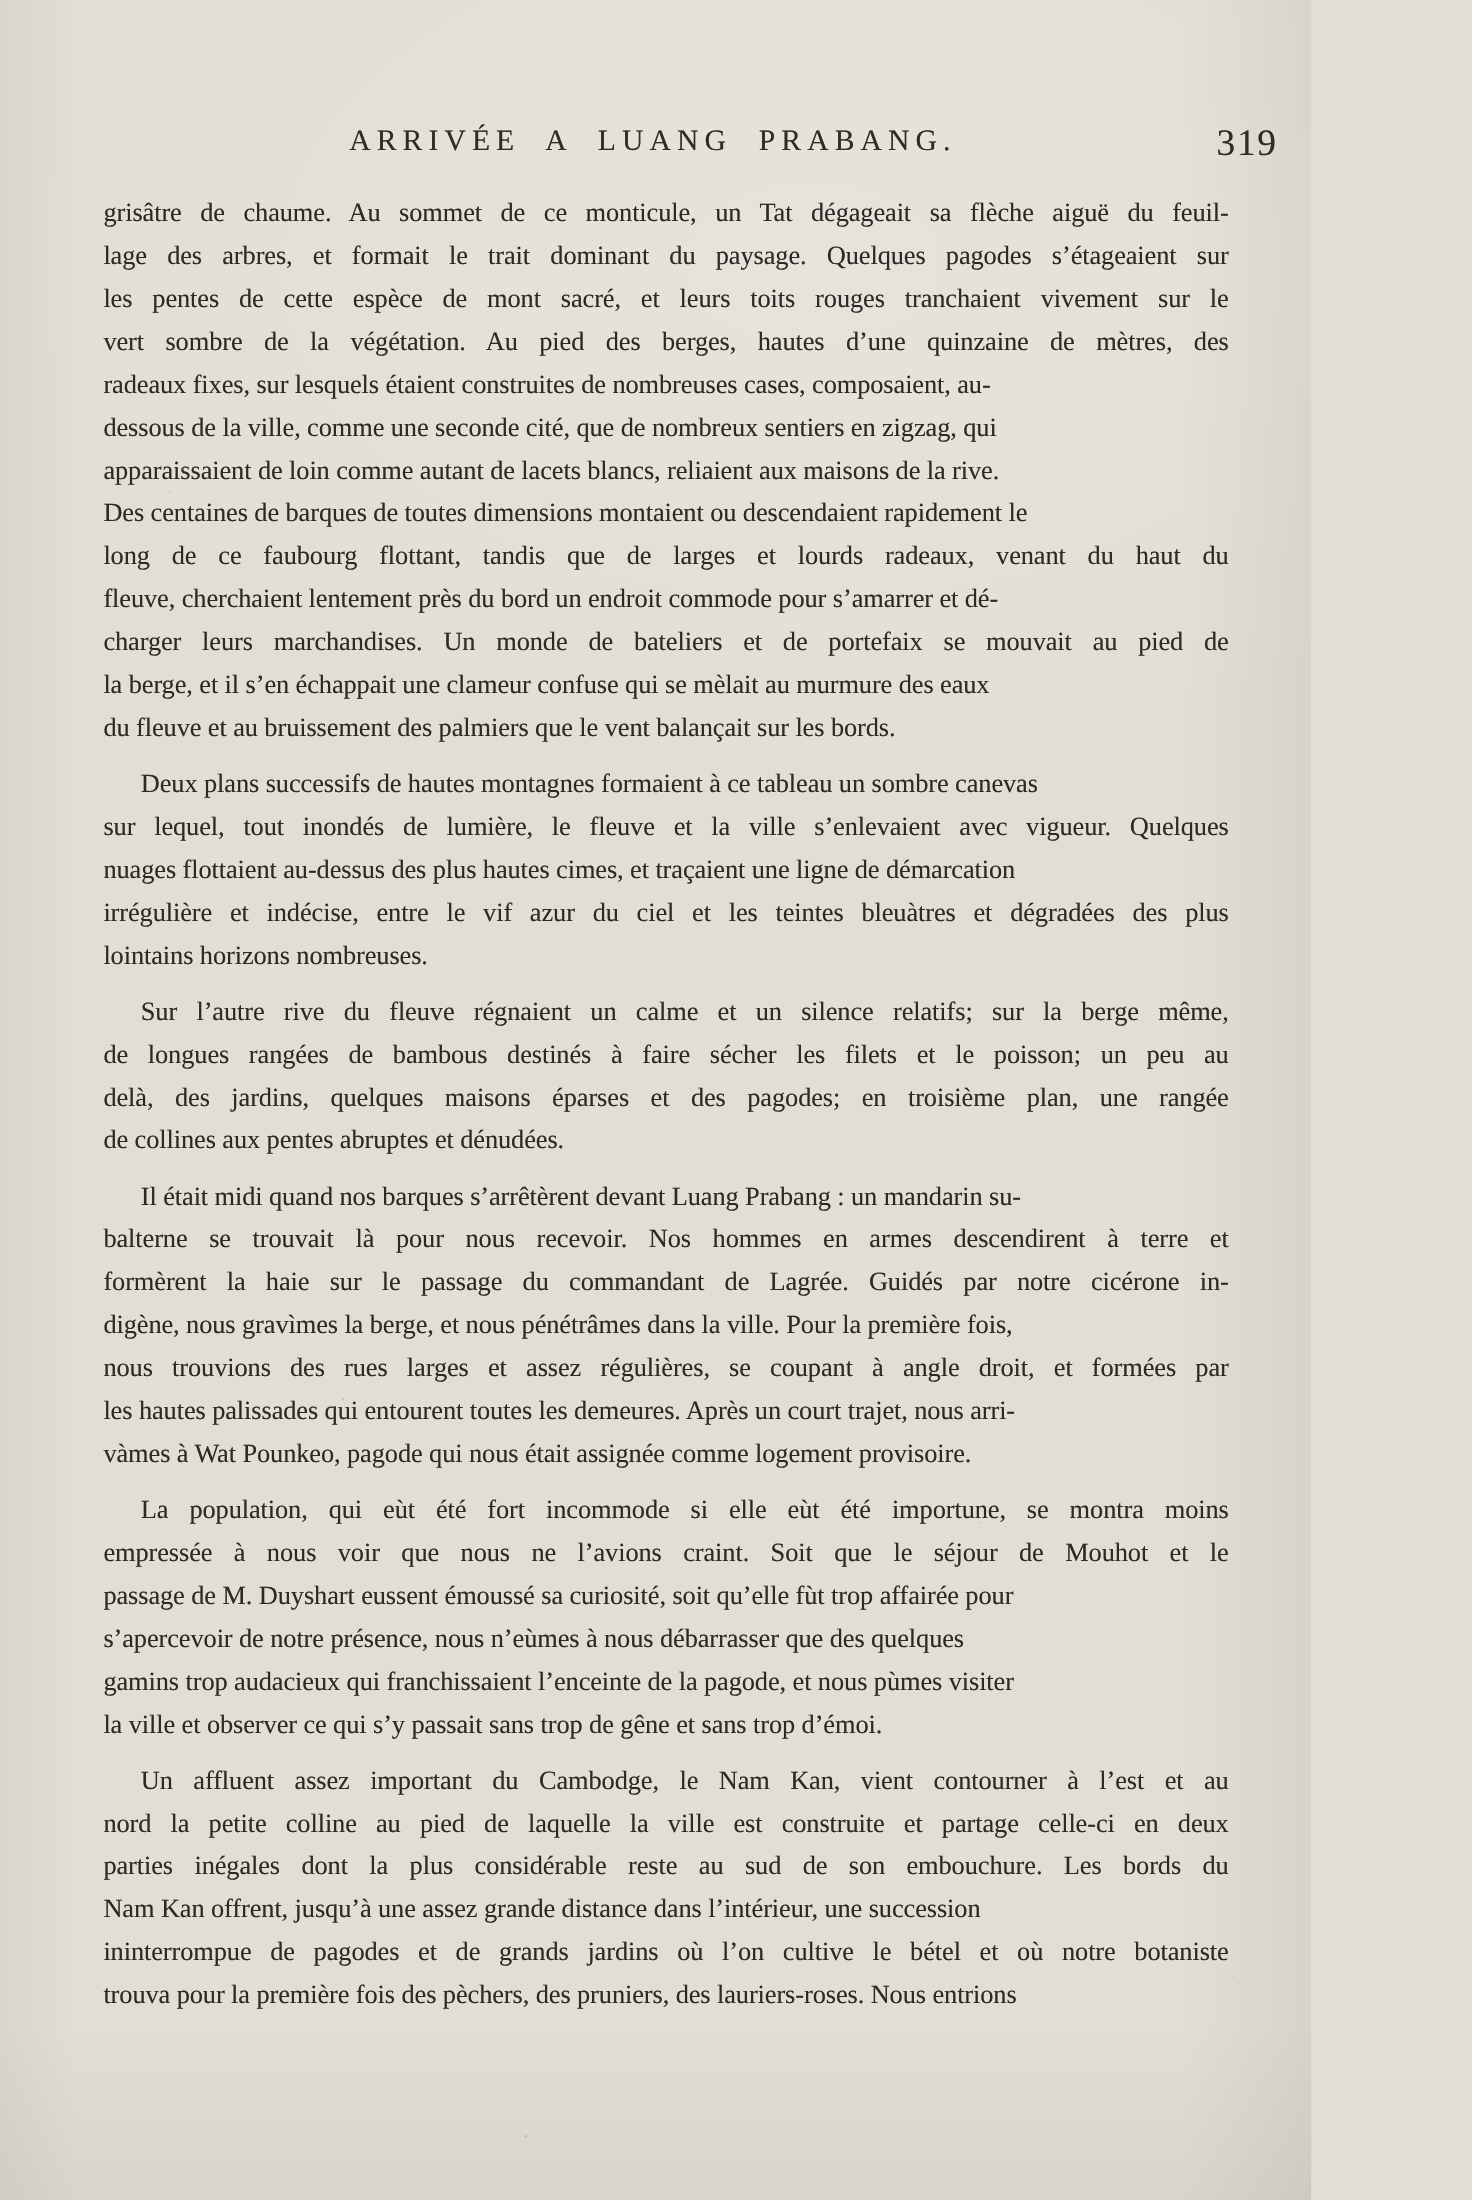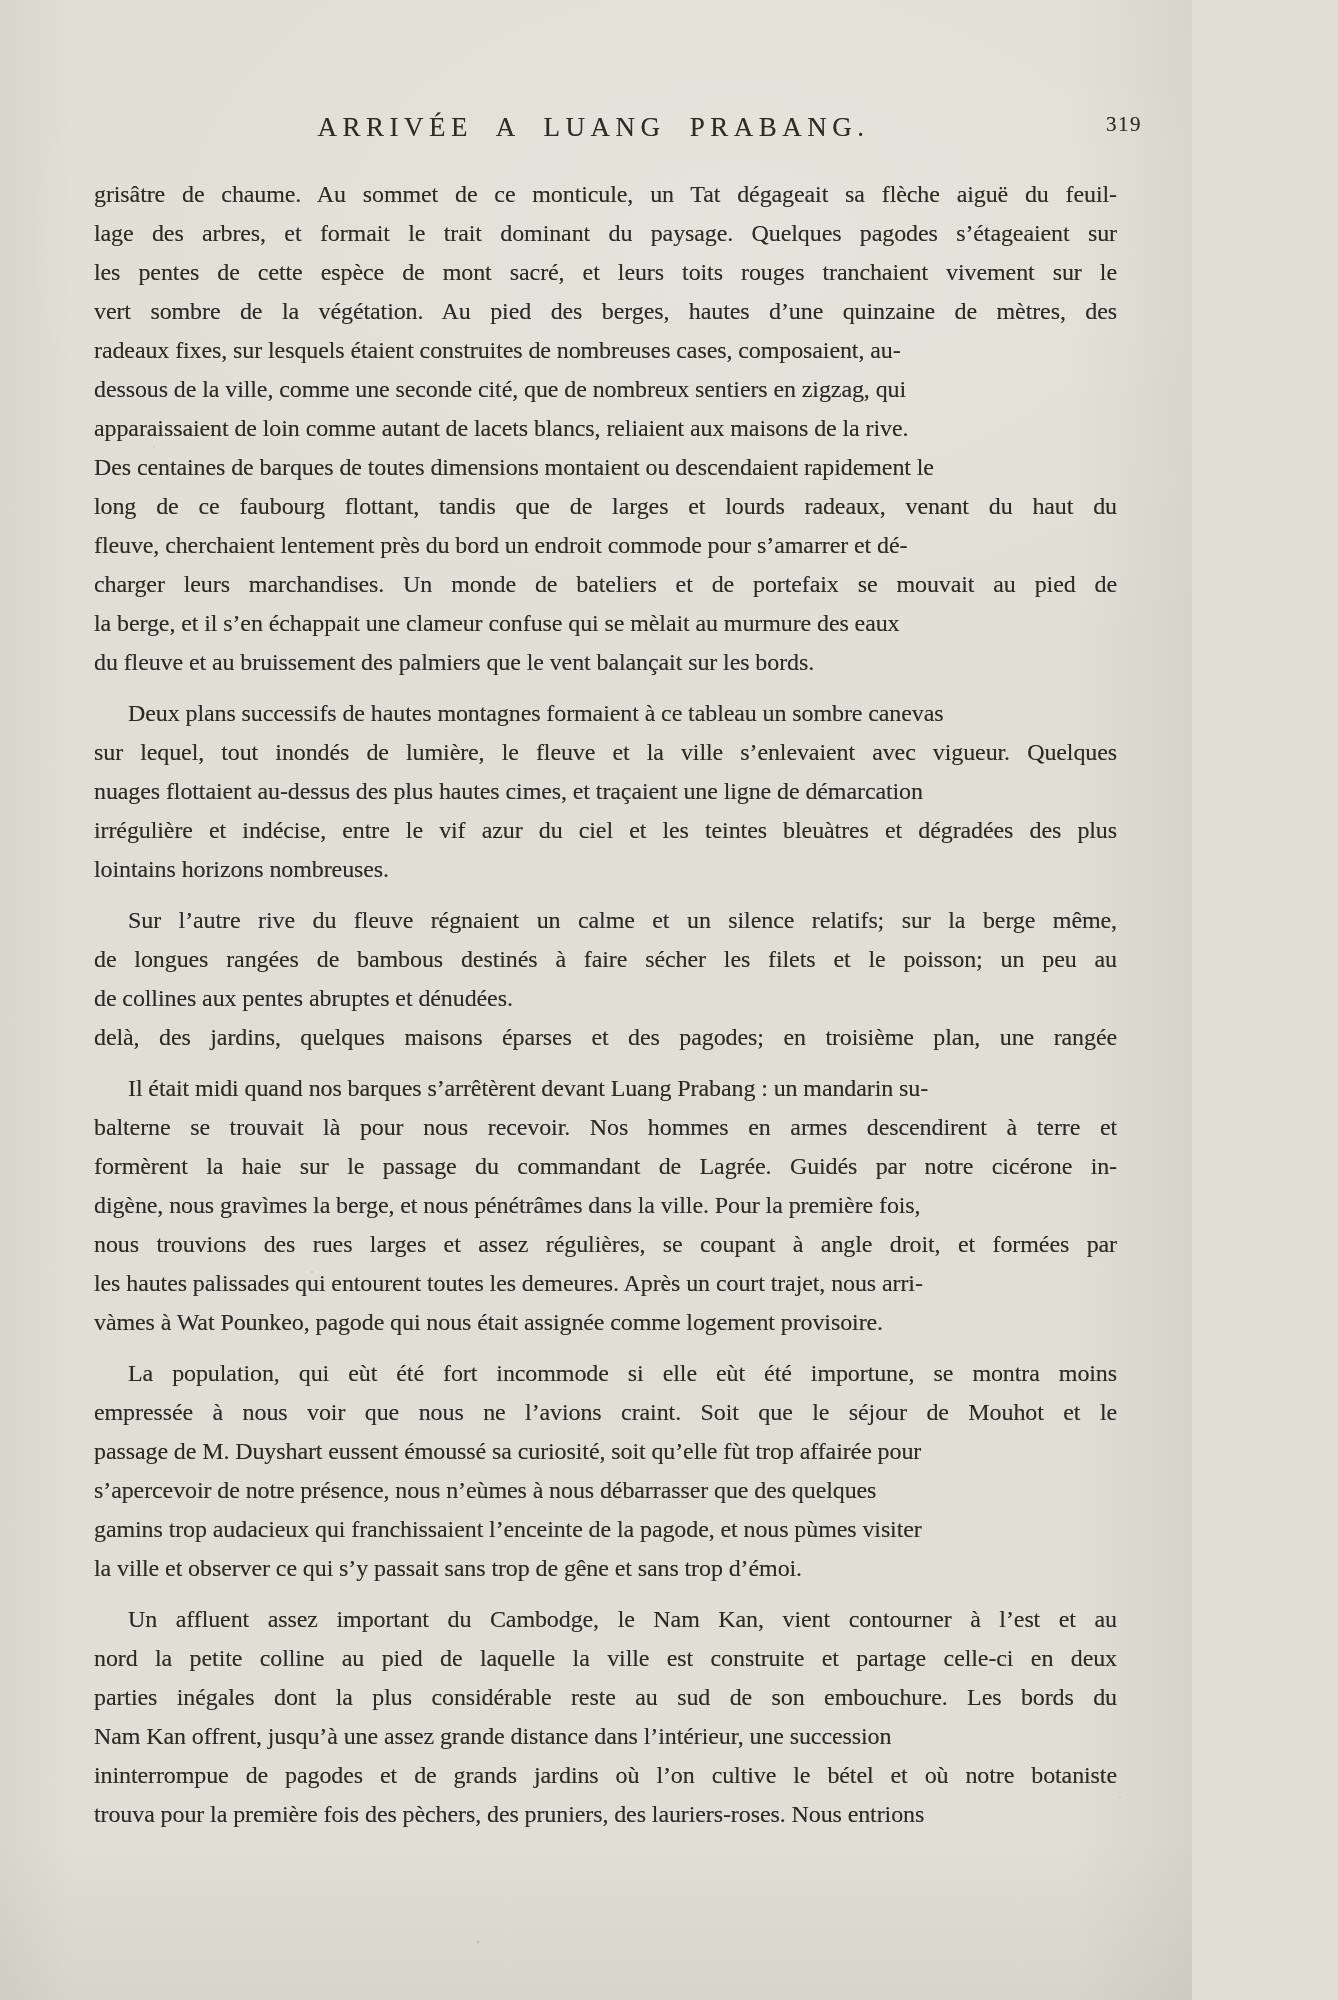--- a/index.html
+++ b/index.html
@@ -33,21 +33,21 @@
     font-size:27px;
     letter-spacing:5.5px;
     word-spacing:12px;
     white-space:nowrap;
     color:#2f2b26;
     text-shadow:0 0 .6px rgba(46,42,37,.45);
   }
   .pagenum{
     position:absolute;
     left:1106px; top:112px;
-    font-size:21px;
+    font-size:34px;
     letter-spacing:1.5px;
     color:#2f2b26;
     text-shadow:0 0 .6px rgba(46,42,37,.45);
   }
   .textblock{
     position:absolute;
     left:82px; top:163px; width:1023px;
     font-size:24px;
     line-height:39px;
     letter-spacing:-0.1px;
@@ -87,22 +87,22 @@
       <div class="paragraph">
         <div class="line indent"><span>Deux plans successifs de hautes montagnes formaient à ce tableau un sombre canevas</span></div>
         <div class="line" style="word-spacing: 11.24px;"><span>sur lequel, tout inondés de lumière, le fleuve et la ville s’enlevaient avec vigueur. Quelques</span></div>
         <div class="line"><span>nuages flottaient au-dessus des plus hautes cimes, et traçaient une ligne de démarcation</span></div>
         <div class="line" style="word-spacing: 10.2754px;"><span>irrégulière et indécise, entre le vif azur du ciel et les teintes bleuàtres et dégradées des plus</span></div>
         <div class="line last"><span>lointains horizons nombreuses.</span></div>
       </div>
       <div class="paragraph">
         <div class="line indent" style="word-spacing: 11.6375px;"><span>Sur l’autre rive du fleuve régnaient un calme et un silence relatifs; sur la berge même,</span></div>
         <div class="line" style="word-spacing: 12.0098px;"><span>de longues rangées de bambous destinés à faire sécher les filets et le poisson; un peu au</span></div>
+        <div class="line" style="word-spacing: 13.6526px;"><span>delà, des jardins, quelques maisons éparses et des pagodes; en troisième plan, une rangée</span></div>
         <div class="line last"><span>de collines aux pentes abruptes et dénudées.</span></div>
-        <div class="line" style="word-spacing: 13.6526px;"><span>delà, des jardins, quelques maisons éparses et des pagodes; en troisième plan, une rangée</span></div>
       </div>
       <div class="paragraph">
         <div class="line indent"><span>Il était midi quand nos barques s’arrêtèrent devant Luang Prabang : un mandarin su-</span></div>
         <div class="line" style="word-spacing: 13.7623px;"><span>balterne se trouvait là pour nous recevoir. Nos hommes en armes descendirent à terre et</span></div>
         <div class="line" style="word-spacing: 12.5279px;"><span>formèrent la haie sur le passage du commandant de Lagrée. Guidés par notre cicérone in-</span></div>
         <div class="line"><span>digène, nous gravìmes la berge, et nous pénétrâmes dans la ville. Pour la première fois,</span></div>
         <div class="line" style="word-spacing: 11.5719px;"><span>nous trouvions des rues larges et assez régulières, se coupant à angle droit, et formées par</span></div>
         <div class="line"><span>les hautes palissades qui entourent toutes les demeures. Après un court trajet, nous arri-</span></div>
         <div class="line last"><span>vàmes à Wat Pounkeo, pagode qui nous était assignée comme logement provisoire.</span></div>
       </div>

